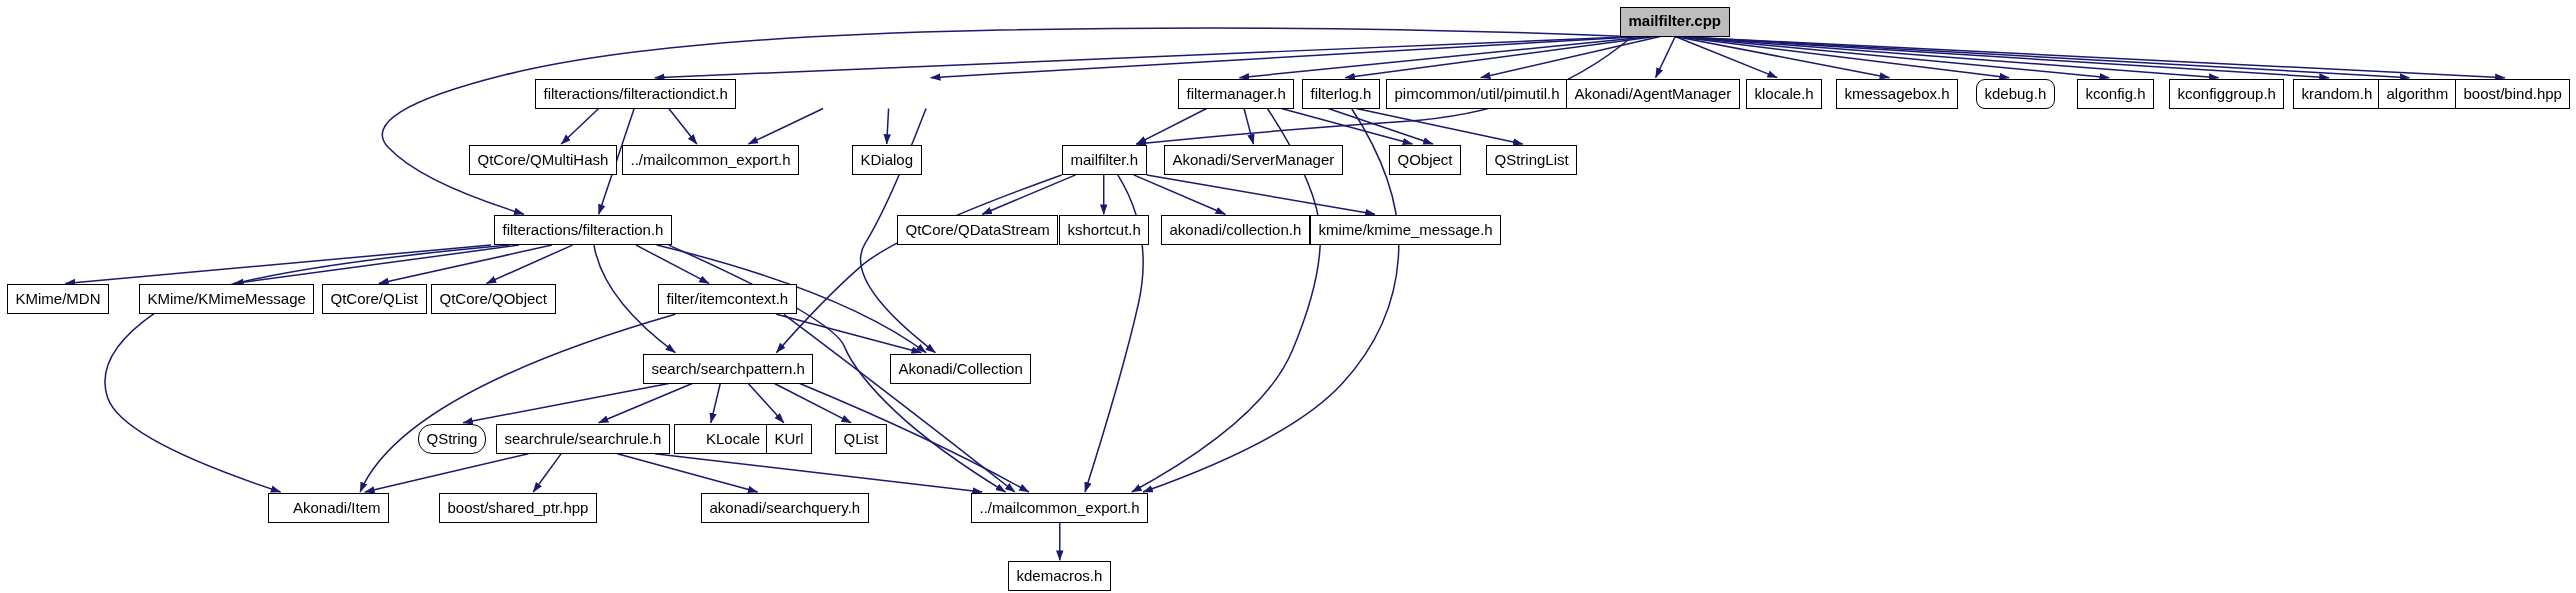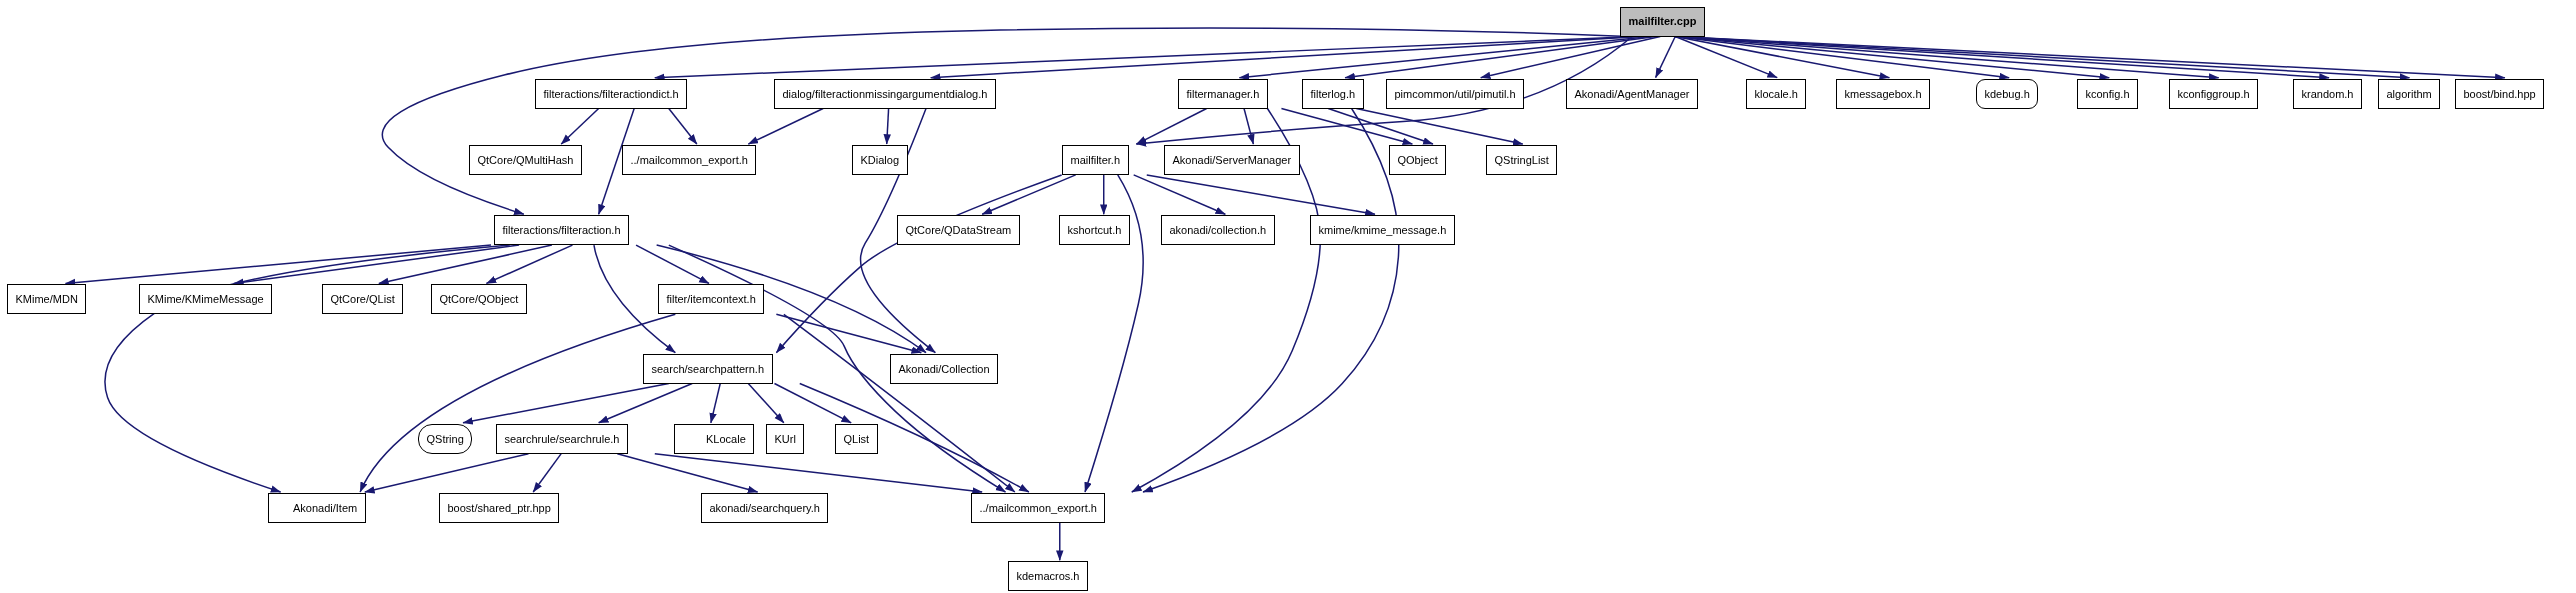--- a/index.html
+++ b/index.html
@@ -21,21 +21,21 @@
     width: 2576px; height: 594px;
     z-index: 1;
   }
   #nodes { position: absolute; left: 0; top: 0; width: 100%; height: 100%; z-index: 2; }
   .node {
     position: absolute;
     box-sizing: border-box;
     background: #ffffff;
     border: 0.9px solid #000000;
     color: #000000;
-    font-size: 11px;
+    font-size: 15px;
     line-height: 28px;
     height: 30px;
     padding: 0 7.5px;
     white-space: nowrap;
     cursor: pointer;
     z-index: 2;
   }
   .node.main {
     background: #bdbdbd;
     border: 1.9px solid #000000;
@@ -110,21 +110,20 @@
         <path d="M 565 485 L 390 526" fill="none" stroke="#191970" stroke-width="1.6" marker-end="url(#arrow)"></path>
         <path d="M 600 485 L 570 526" fill="none" stroke="#191970" stroke-width="1.6" marker-end="url(#arrow)"></path>
         <path d="M 660 485 L 810 526" fill="none" stroke="#191970" stroke-width="1.6" marker-end="url(#arrow)"></path>
         <path d="M 700 485 L 1050 526" fill="none" stroke="#191970" stroke-width="1.6" marker-end="url(#arrow)"></path>
         <path d="M 1133 559 L 1133 599" fill="none" stroke="#191970" stroke-width="1.6" marker-end="url(#arrow)"></path>
       </g>
   </svg>
   <div id="nodes">
       <div class="node main" style="left: 1620px; top: 6.5px;">mailfilter.cpp</div>
       <div class="node" style="left: 535px; top: 79px;">filteractions/filteractiondict.h</div>
-      <div class="node" style="left: 774px; top: 79px;">dialog/filteractionmissingargumentdialog.h</div>
       <div class="node" style="left: 1178px; top: 79px;">filtermanager.h</div>
       <div class="node" style="left: 1302px; top: 79px;">filterlog.h</div>
       <div class="node" style="left: 1386px; top: 79px;">pimcommon/util/pimutil.h</div>
       <div class="node" style="left: 1566px; top: 79px;">Akonadi/AgentManager</div>
       <div class="node" style="left: 1746px; top: 79px;">klocale.h</div>
       <div class="node" style="left: 1836px; top: 79px;">kmessagebox.h</div>
       <div class="node" style="left: 1976px; top: 79px; border-radius: 9px;">kdebug.h</div>
       <div class="node" style="left: 2077px; top: 79px;">kconfig.h</div>
       <div class="node" style="left: 2169px; top: 79px;">kconfiggroup.h</div>
       <div class="node" style="left: 2293px; top: 79px;">krandom.h</div>

